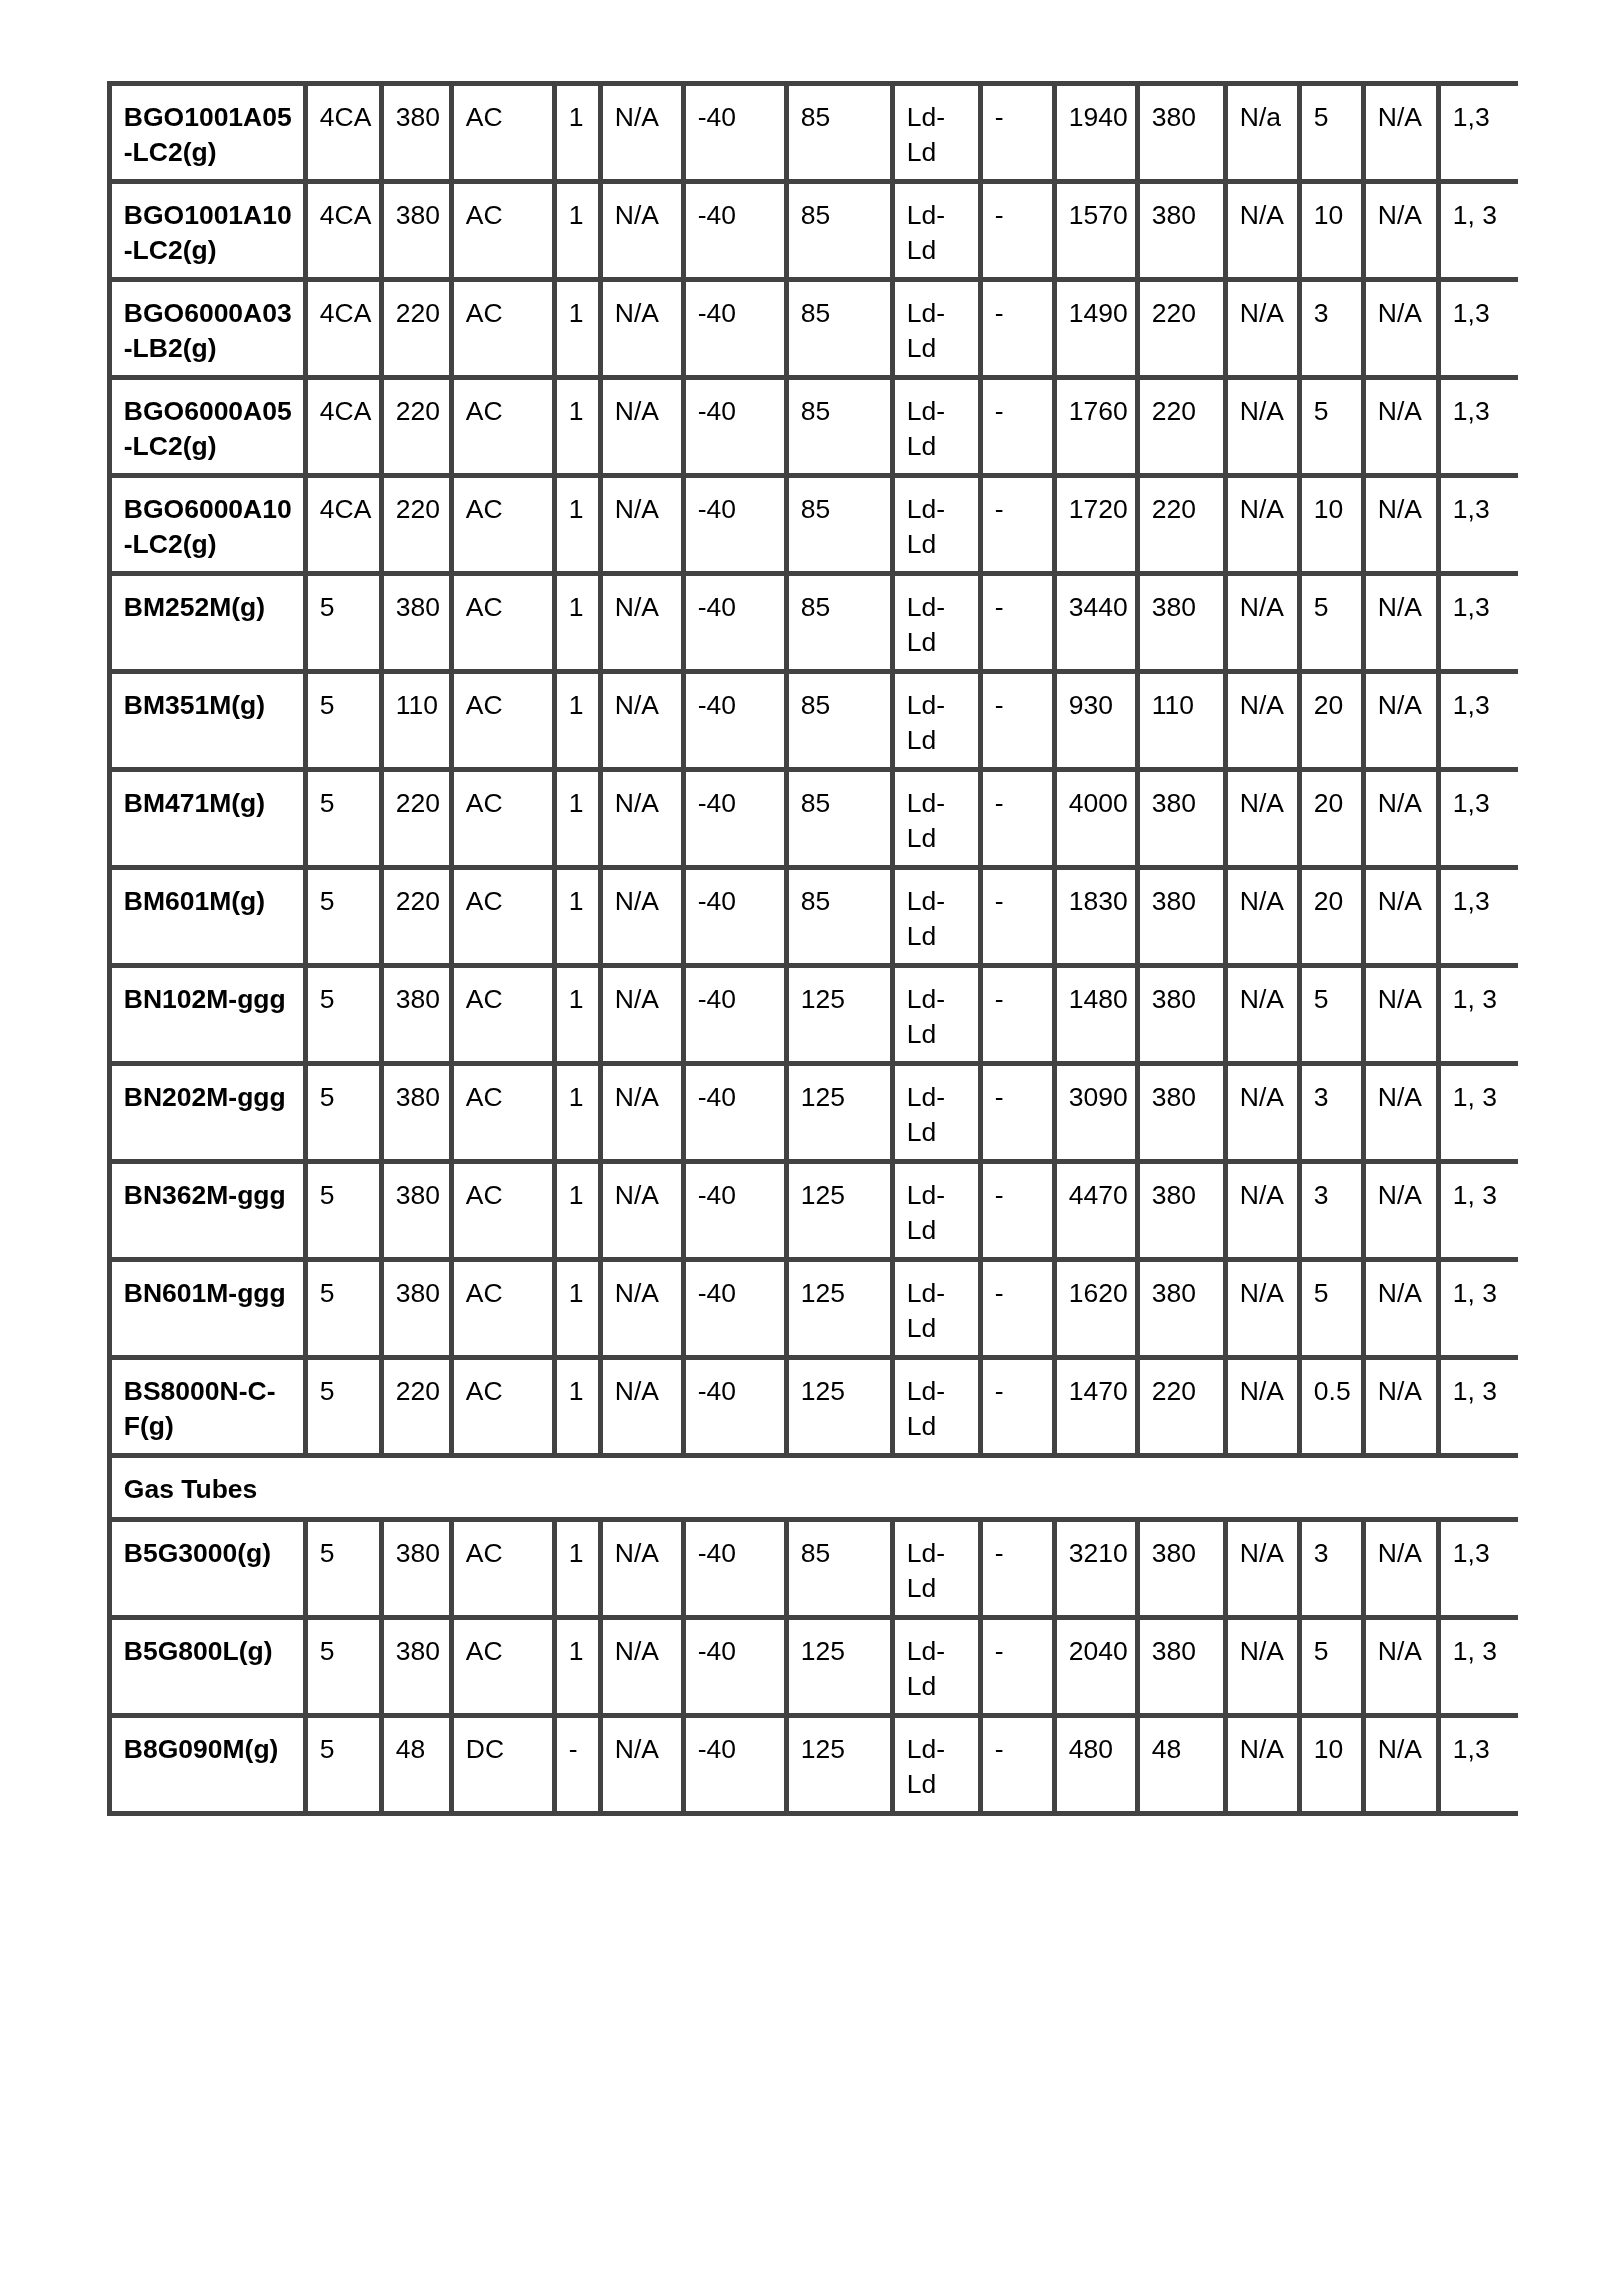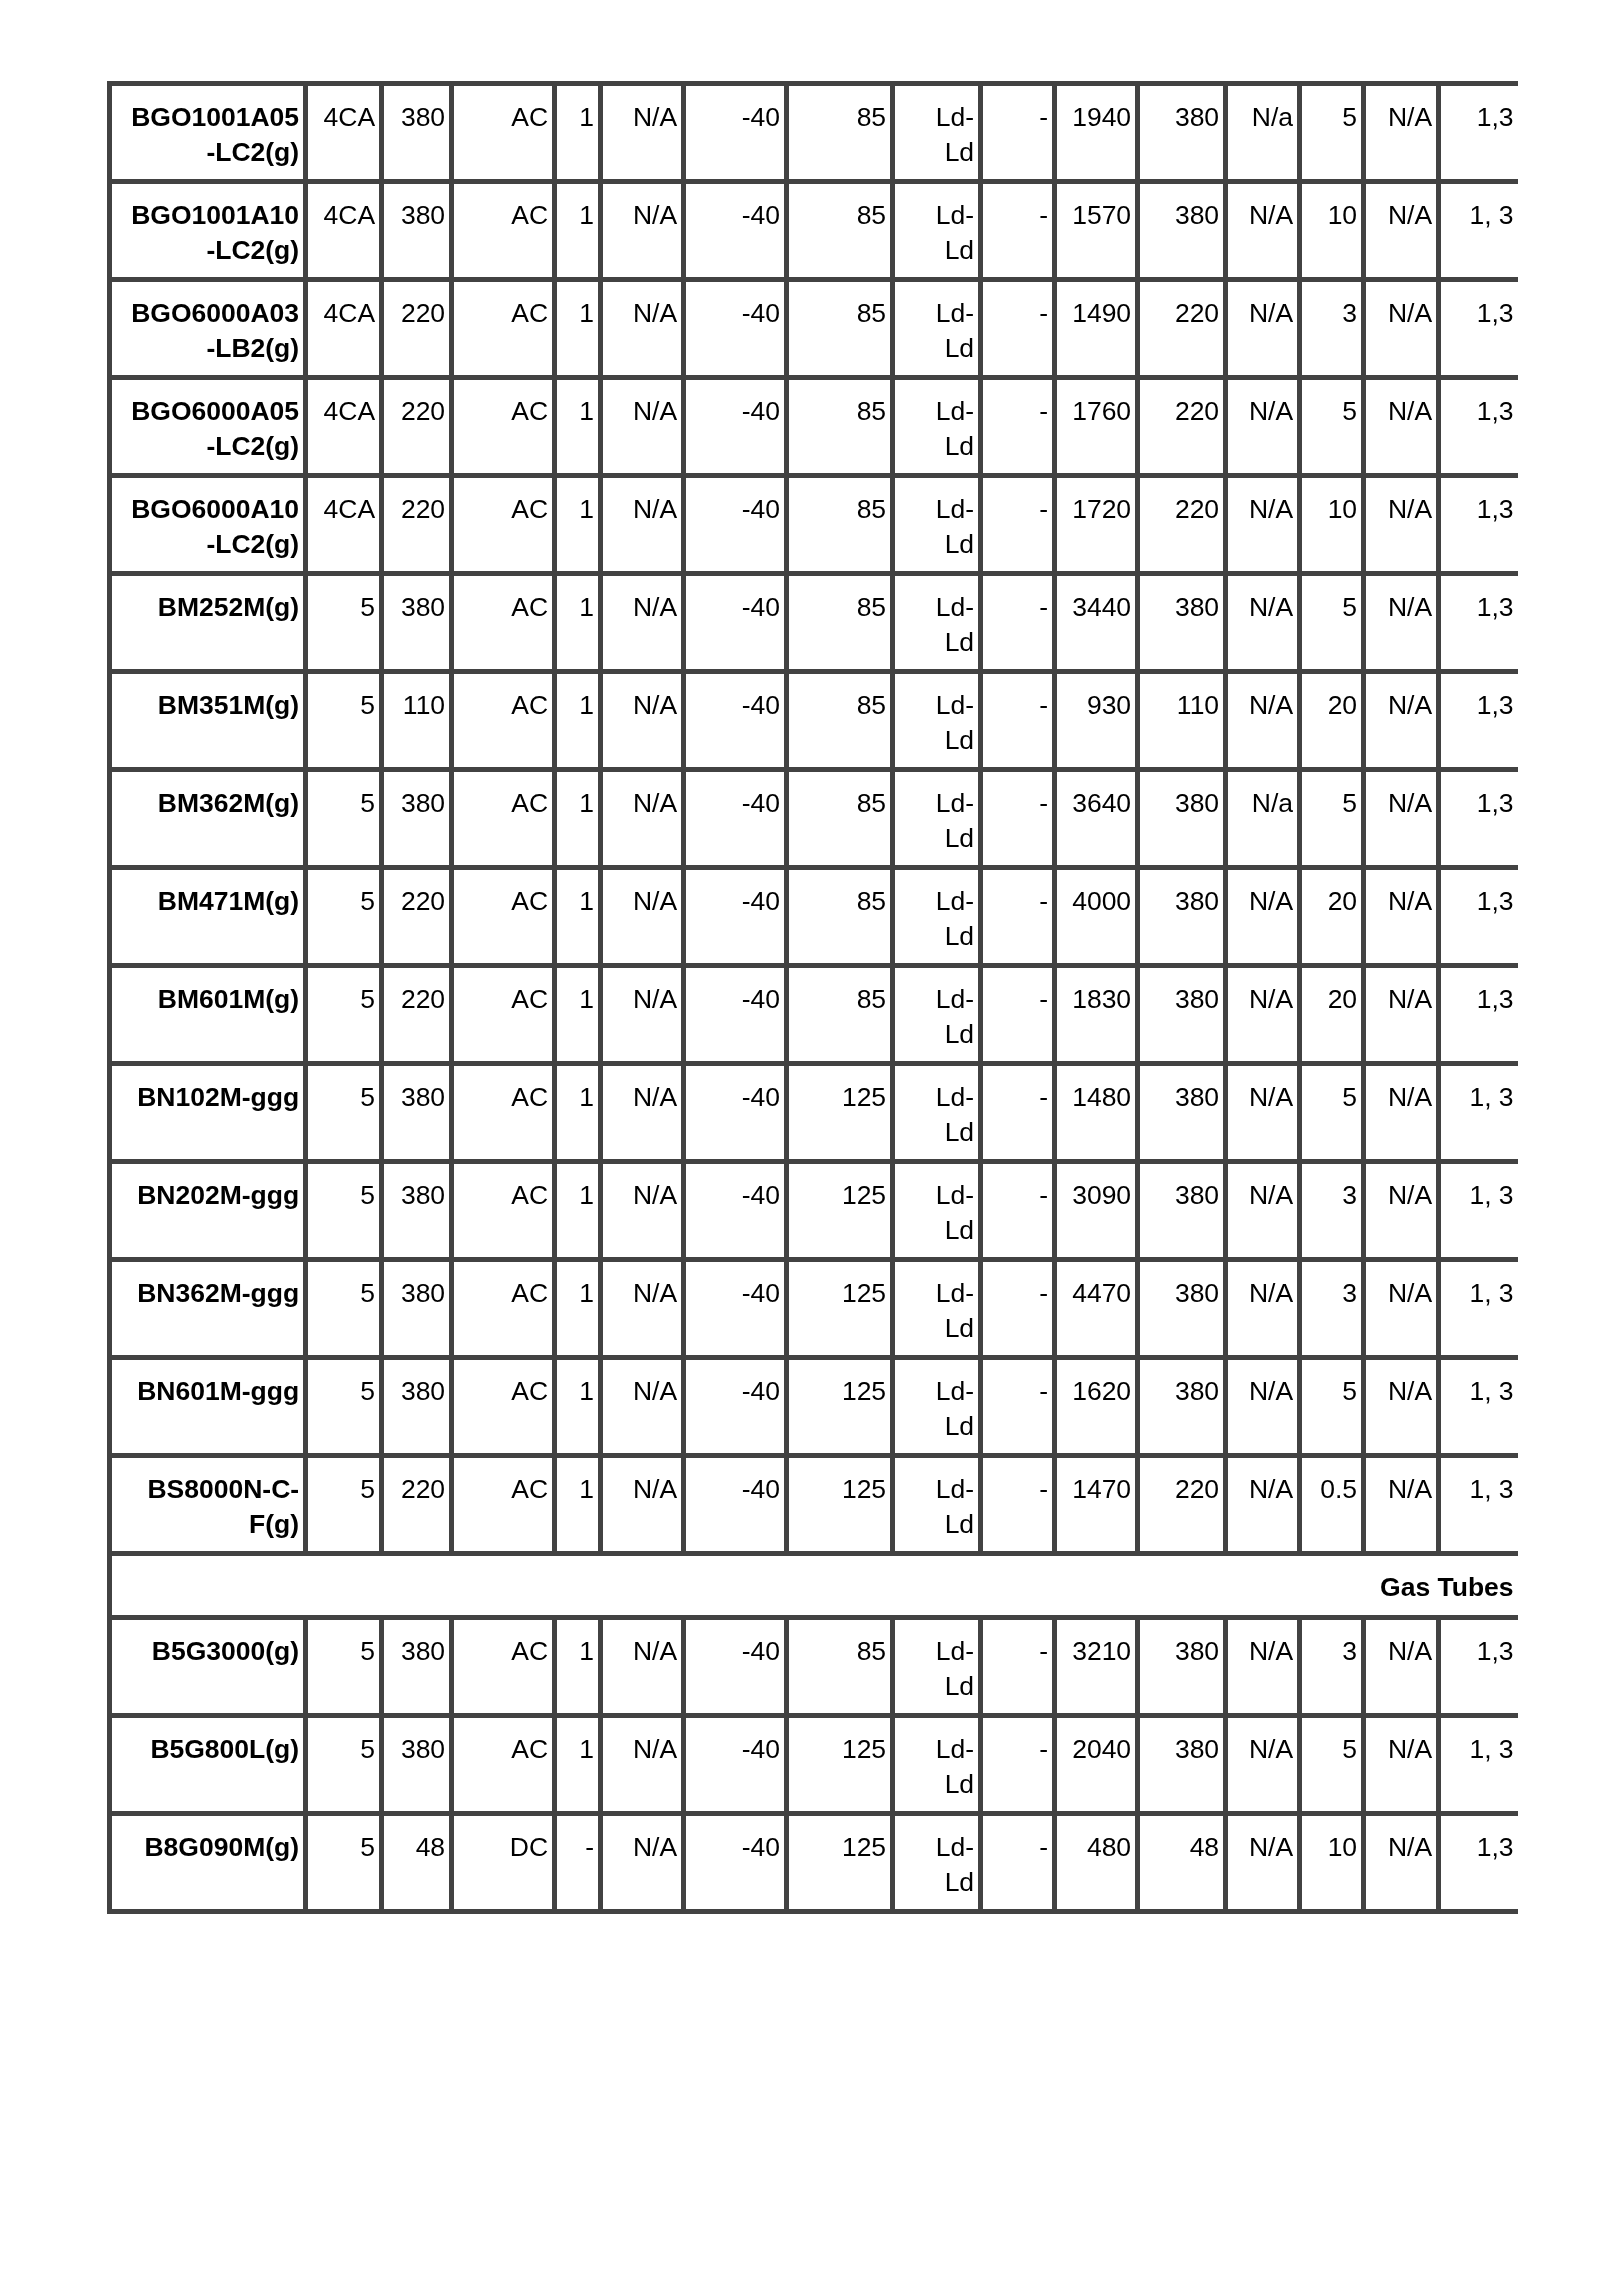--- a/index.html
+++ b/index.html
@@ -12,21 +12,20 @@
     height: 2293px;
     font-family: "Liberation Sans", "DejaVu Sans", sans-serif;
     position: relative;
   }
   .page {
     position: relative;
     width: 1620px;
     height: 2293px;
     background: #ffffff;
     overflow: hidden;
-    text-align: right;
   }
   table.spec {
     position: absolute;
     left: 107px;
     top: 81px;
     width: 1408px;
     border-collapse: collapse;
     table-layout: fixed;
   }
   table.spec td {
@@ -196,38 +195,20 @@
           <td>Ld-Ld</td>
           <td>-</td>
           <td>930</td>
           <td>110</td>
           <td>N/A</td>
           <td>20</td>
           <td>N/A</td>
           <td>1,3</td>
         </tr>
         <tr class="product">
-          <td class="part">BM362M(g)</td>
-          <td>5</td>
-          <td>380</td>
-          <td>AC</td>
-          <td>1</td>
-          <td>N/A</td>
-          <td>-40</td>
-          <td>85</td>
-          <td>Ld-Ld</td>
-          <td>-</td>
-          <td>3640</td>
-          <td>380</td>
-          <td>N/a</td>
-          <td>5</td>
-          <td>N/A</td>
-          <td>1,3</td>
-        </tr>
-        <tr class="product">
           <td class="part">BM471M(g)</td>
           <td>5</td>
           <td>220</td>
           <td>AC</td>
           <td>1</td>
           <td>N/A</td>
           <td>-40</td>
           <td>85</td>
           <td>Ld-Ld</td>
           <td>-</td>

